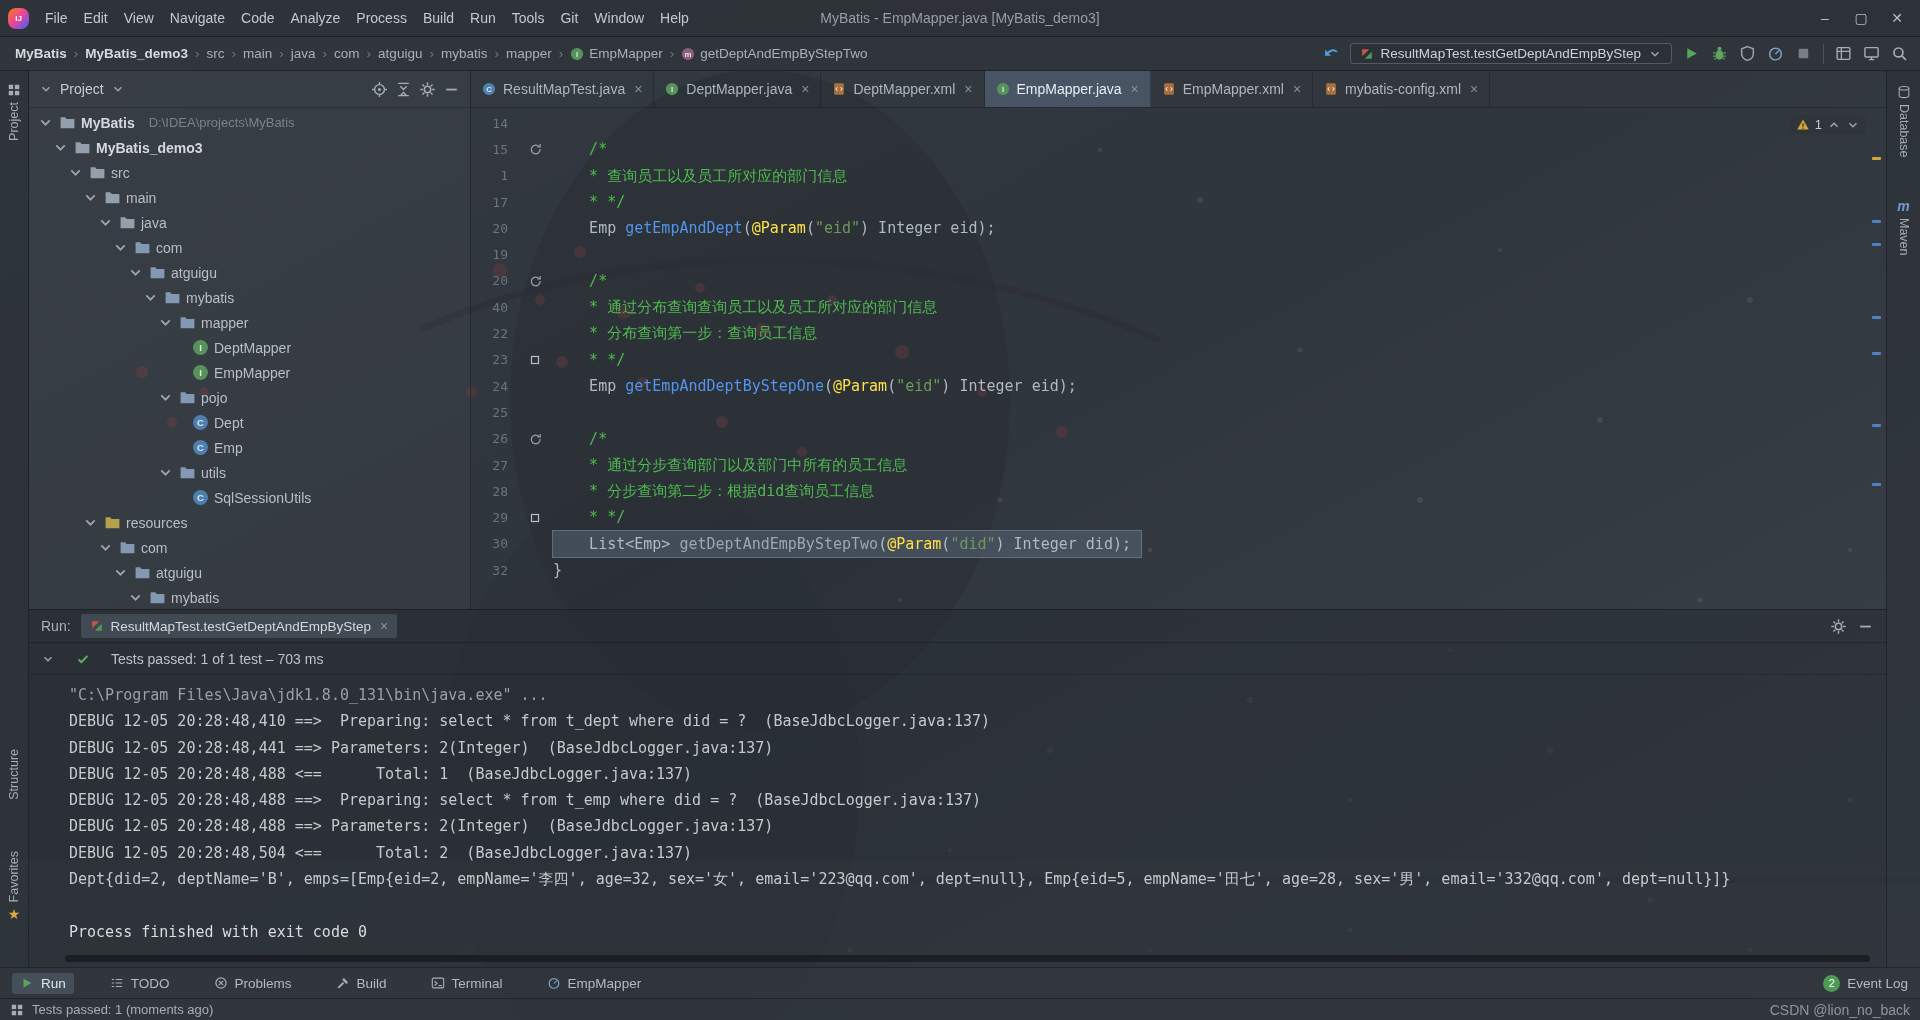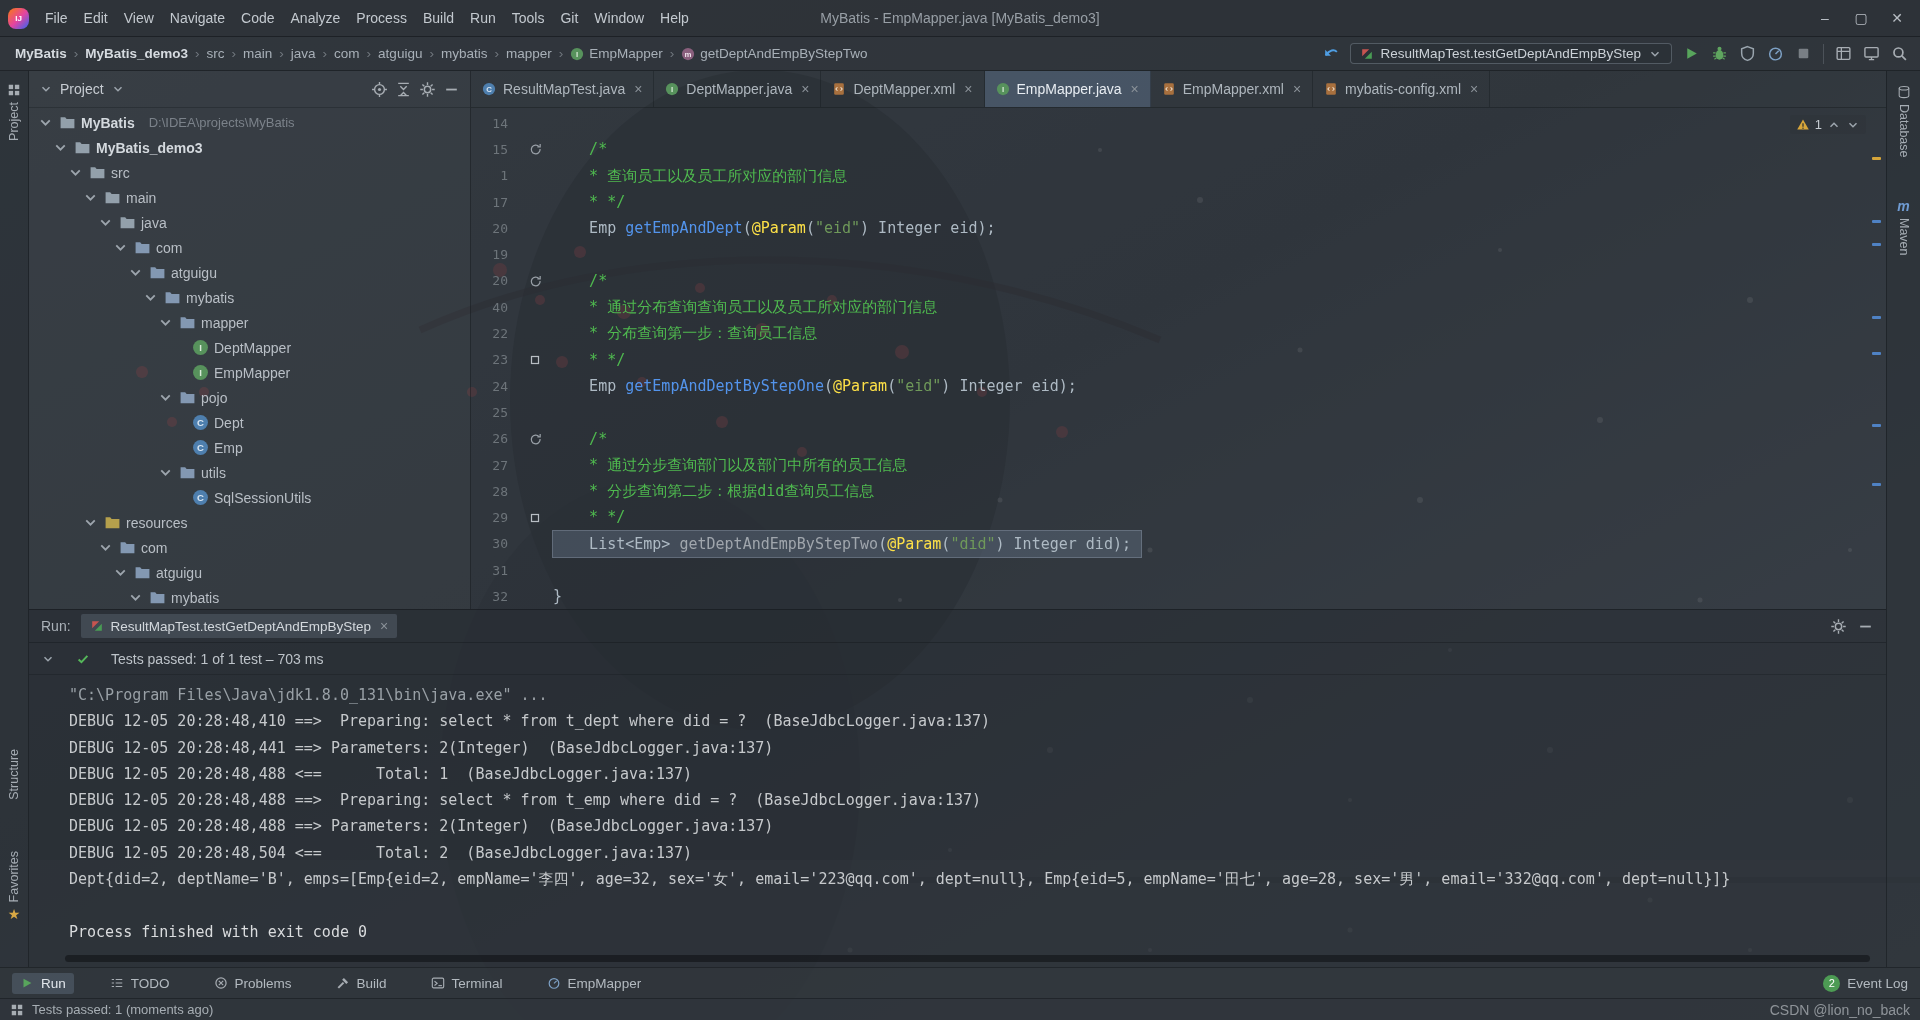--- a/index.html
+++ b/index.html
@@ -839,25 +839,20 @@
               </span>
             </span>
             <span class="code-text"><span class="tok-comment">    * */</span></span>
           </div>
           <div class="code-row hl">
             <span class="lnum">30</span>
             <span class="gut"></span>
             <span class="code-text"><span class="tok-plain">    List&lt;Emp&gt; </span><span class="tok-method-dim">getDeptAndEmpByStepTwo</span><span class="tok-plain">(</span><span class="tok-annotation">@Param</span><span class="tok-plain">(</span><span class="tok-string">"did"</span><span class="tok-plain">) Integer did);</span></span>
           </div>
           <div class="code-row">
-            <span class="lnum">31</span>
-            <span class="gut"></span>
-            <span class="code-text"></span>
-          </div>
-          <div class="code-row">
             <span class="lnum">32</span>
             <span class="gut"></span>
             <span class="code-text"><span class="tok-plain">}</span></span>
           </div>
         </div>
       <div class="inspect">
         <span class="ic small">
             <svg viewBox="0 0 16 16">
               <path d="M8 1.8l6.6 11.4H1.4z" fill="#d6a53a"></path>
               <rect x="7.3" y="6" width="1.4" height="4" fill="#2b2f33"></rect>

